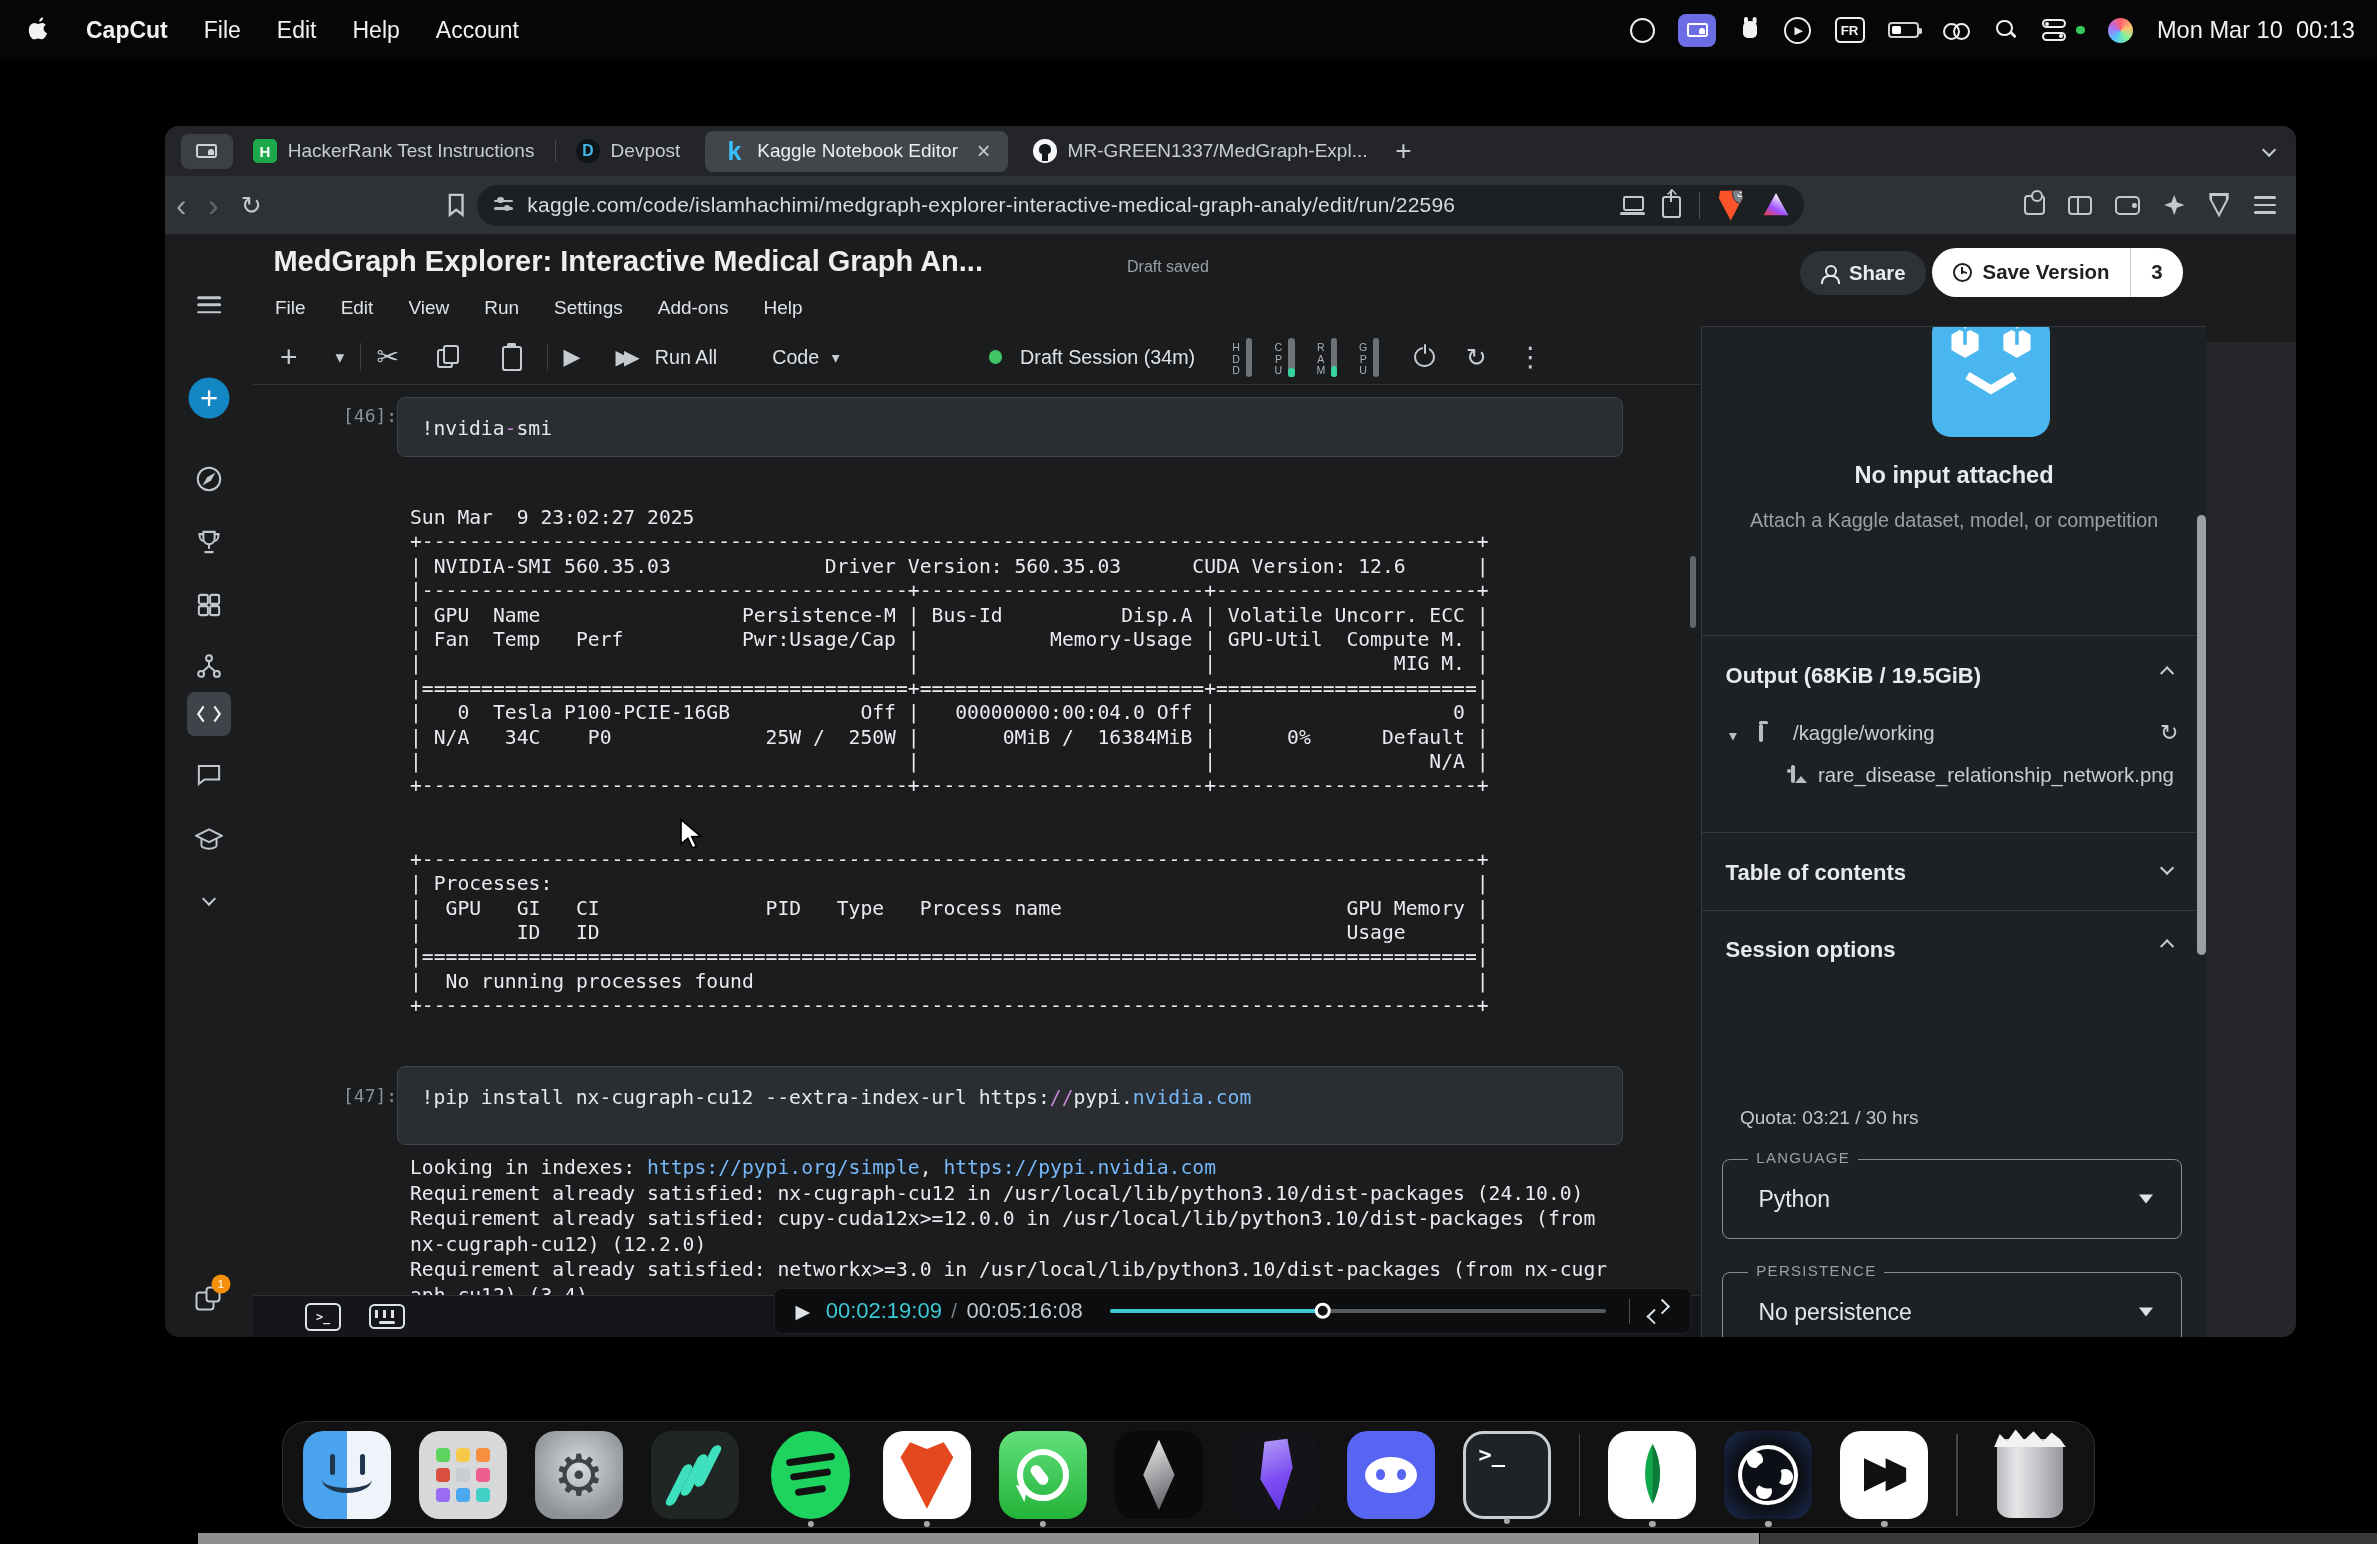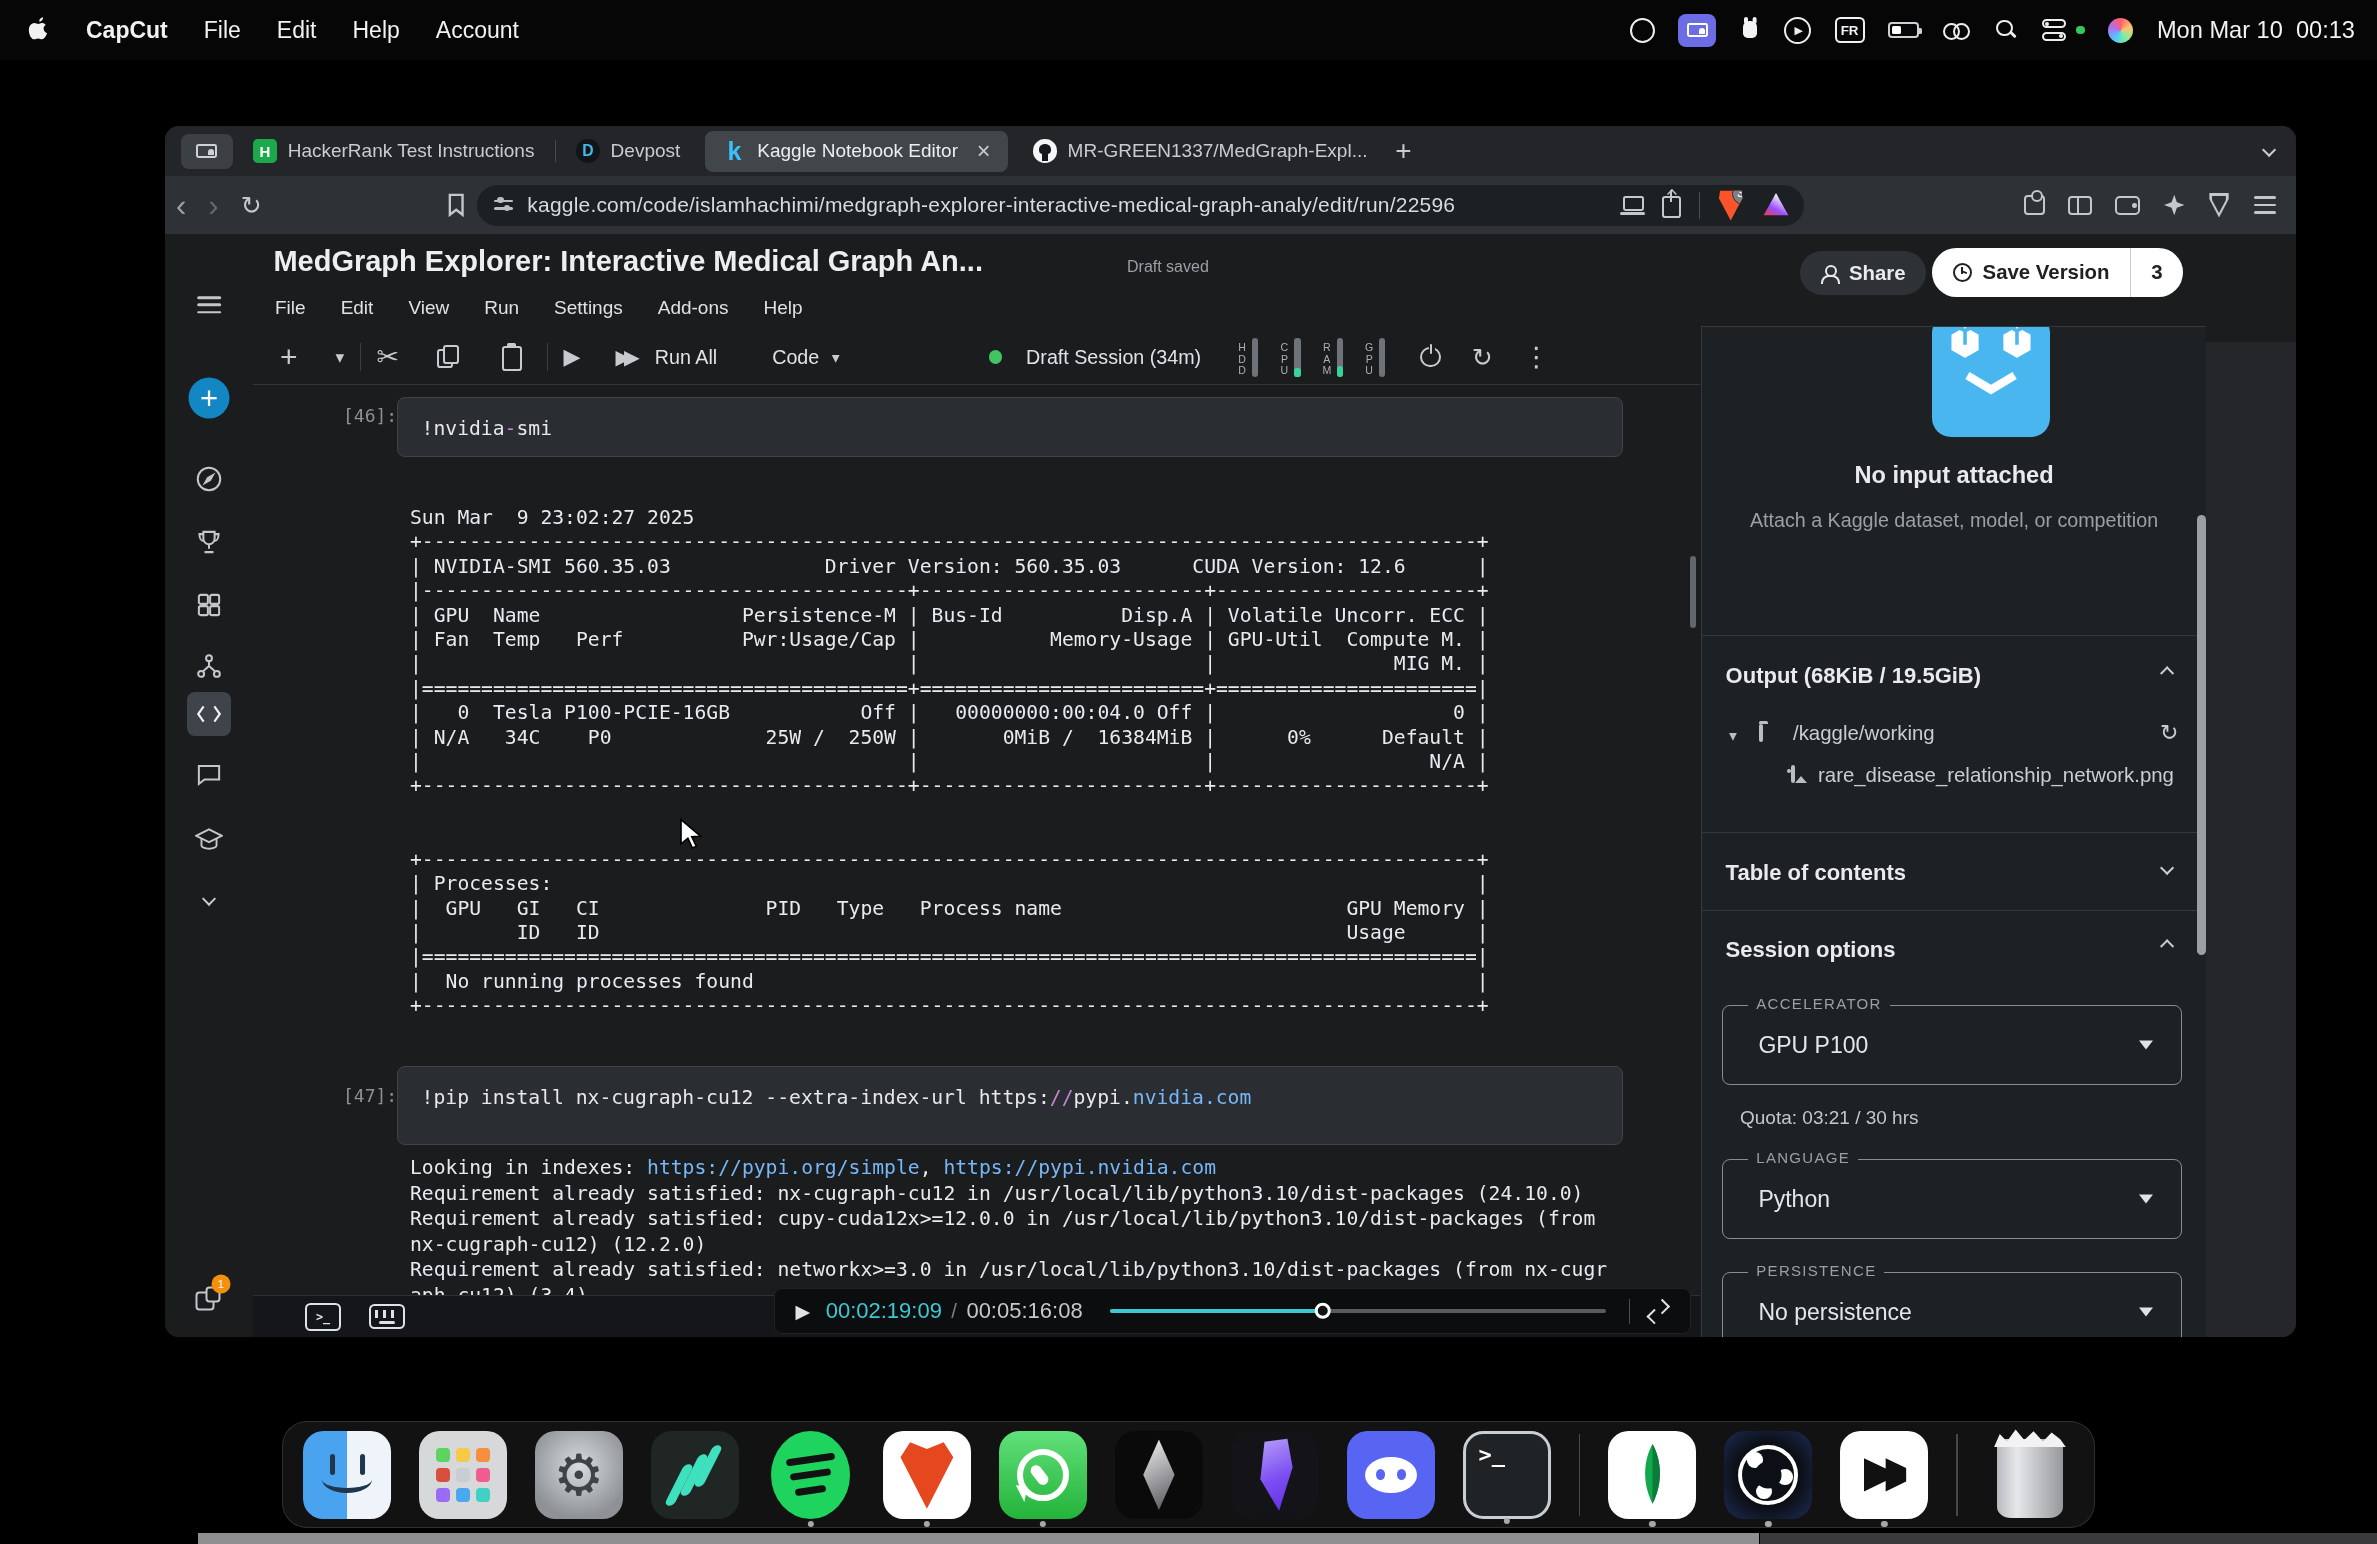--- a/index.html
+++ b/index.html
@@ -463,21 +463,21 @@
           <span class="f"></span>
         </span>
       <span class="tbico pasteico" style="margin-left:41px;"></span>
       <span class="tsep" style="margin-left:25px;"></span>
       <span class="tbico" style="font-size:22px;">▶</span>
       <span class="tbico" style="margin-left:35px;font-size:20.4px;letter-spacing:-7px;margin-right:11px;">▶▶</span>
       <span class="tbtxt" style="margin-left:11px;">Run All</span>
       <span class="tbtxt" style="margin-left:55px;">Code</span>
       <span class="tbico" style="margin-left:12.6px;font-size:15.7px;">▾</span>
       <span style="margin-left:149px;width:13.4px;height:13.4px;border-radius:50%;background:#41c463;"></span>
-      <span class="tbtxt" style="margin-left:24px;">Draft Session (34m)</span>
+      <span class="tbtxt" style="margin-left:18px;">Draft Session (34m)</span>
       <div class="meter" style="margin-left:35px;">
         <span class="mlabel">HDD</span>
           <span class="mbar"></span>
         </div>
       <div class="meter" style="margin-left:20.4px;">
         <span class="mlabel">CPU</span>
           <span class="mbar">
             <i style="height:8.6px;"></i>
           </span>
         </div>
@@ -566,25 +566,20 @@
       <span class="ptxt abs" style="left:116px;top:437px;max-width:370px;overflow:hidden;display:inline-block;">rare_disease_relationship_network.png</span>
       <div class="pdivider" style="top:505px;"></div>
 
       <div class="prow-h" style="top:533px;font-weight:600;">Table of contents</div>
       <span class="pchev" style="top:535px;"><span class="chev down"></span></span>
       <div class="pdivider" style="top:583px;"></div>
 
       <div class="prow-h" style="top:610px;font-weight:700;">Session options</div>
       <span class="pchev" style="top:613px;"><span class="chev up"></span></span>
 
-      <div class="fieldset" style="top:678px;">
-        <span class="legend">ACCELERATOR</span>
-        <span class="val">GPU P100</span>
-        <span class="tri-down"></span>
-      </div>
       <div id="quota" style="top:780px;">Quota: 03:21 / 30 hrs</div>
 
       <div class="fieldset" style="top:945px;">
         <span class="legend">PERSISTENCE</span>
         <span class="val">No persistence</span>
         <span class="tri-down"></span>
       </div>
 
       <div class="fieldset" style="top:832px;">
         <span class="legend">LANGUAGE</span>

